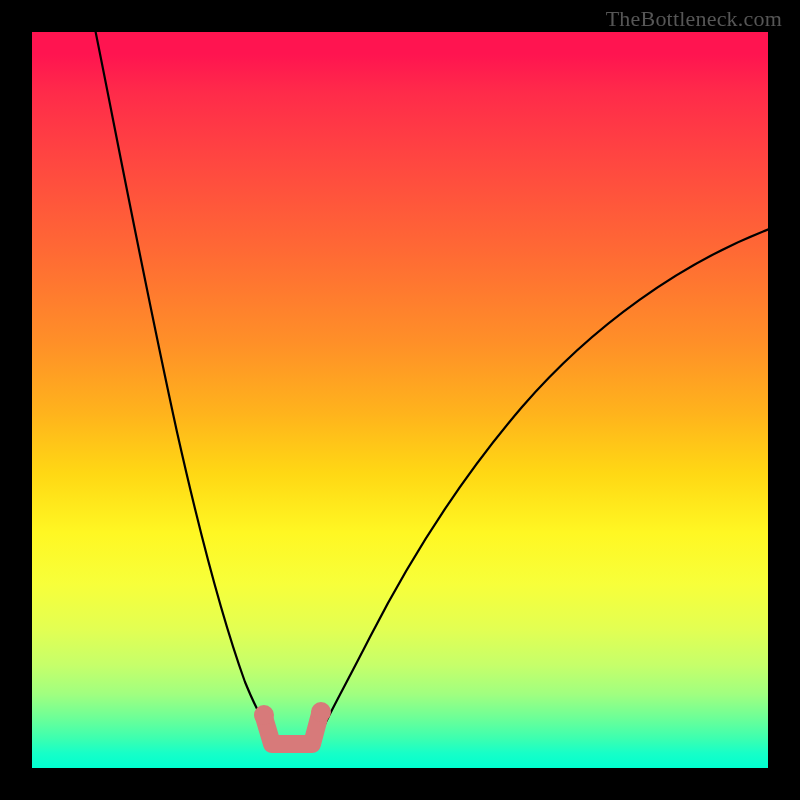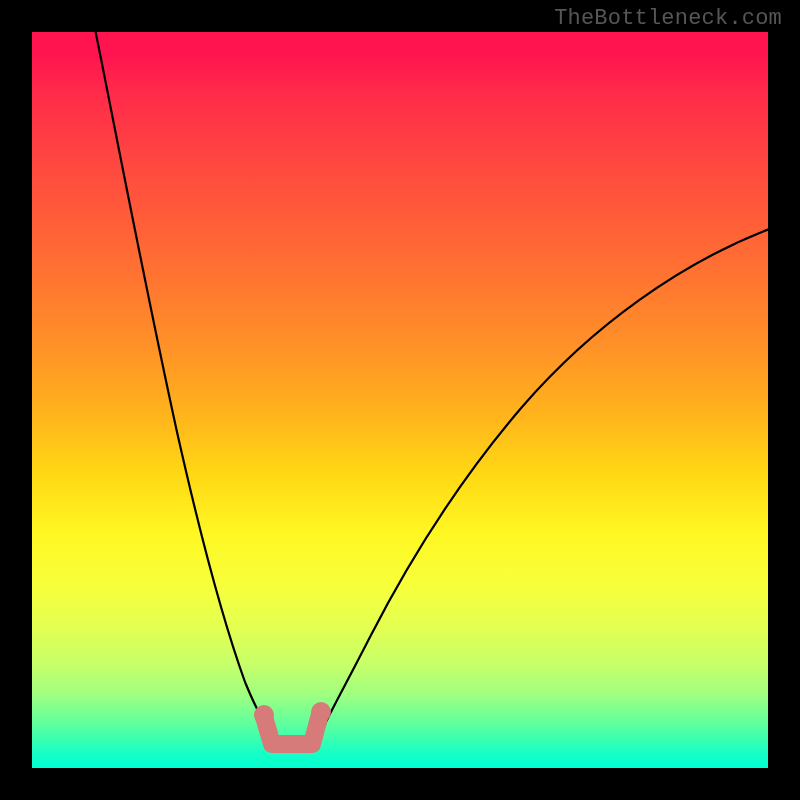--- a/index.html
+++ b/index.html
@@ -7,21 +7,21 @@
   .frame {
     position: relative;
     width: 800px;
     height: 800px;
     background: #000;
   }
   .watermark {
     position: absolute;
     top: 6px;
     right: 18px;
-    font-family: Liberation Mono, monospace;
+    font-family: Liberation Serif, serif;
     font-size: 22px;
     font-weight: 500;
     color: #565656;
     letter-spacing: 0.2px;
     z-index: 5;
     margin-left: 31px;
   }
   .plot {
     position: absolute;
     left: 32px;

